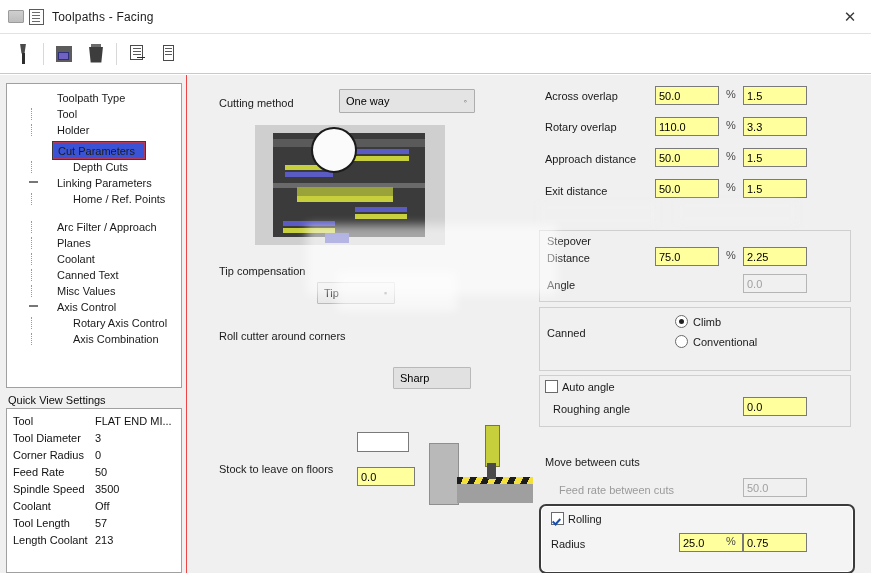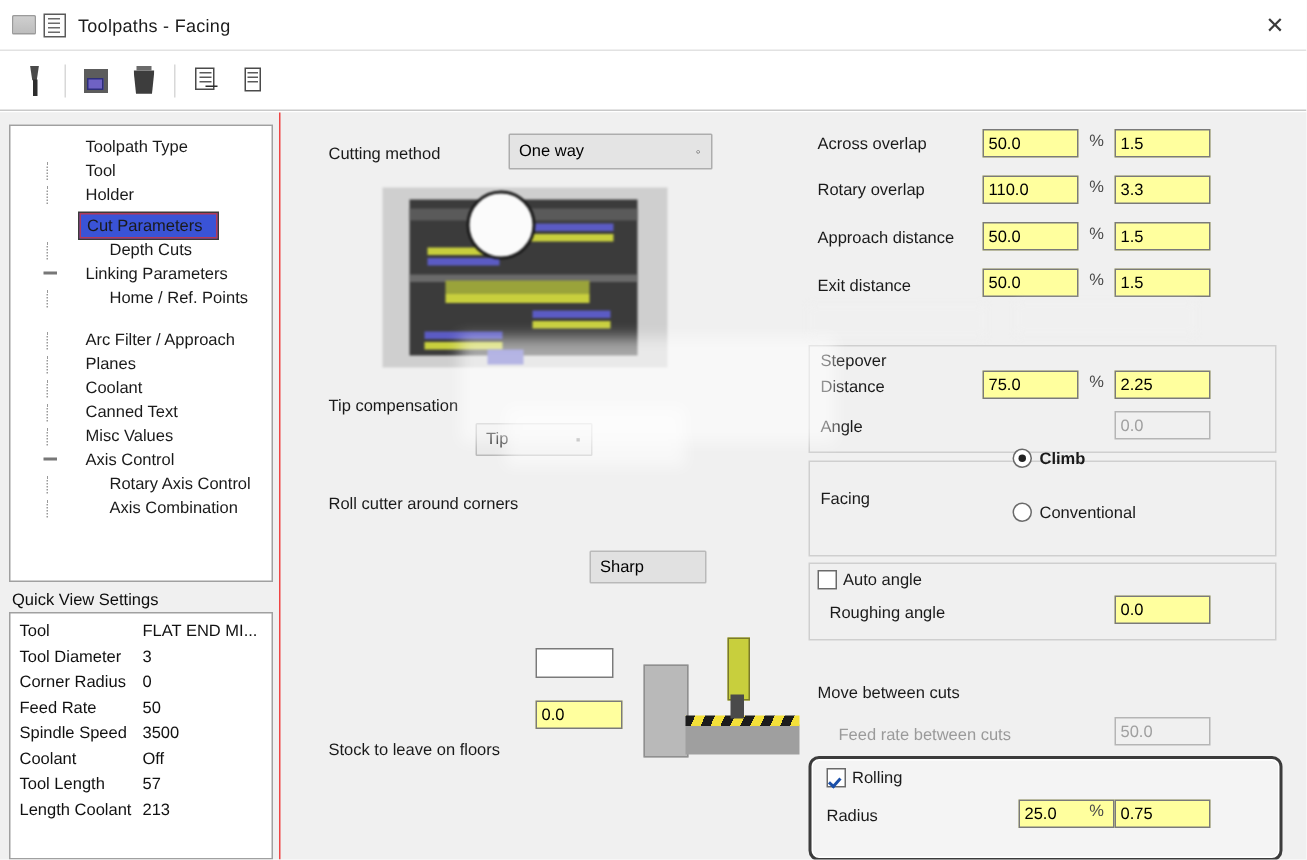--- a/index.html
+++ b/index.html
@@ -511,21 +511,21 @@
       <span class="arw">▪</span>
     </div>
 
     <div class="row" style="left:32px; top:255px;text-align:center;">
       <span class="lbl">Roll cutter around corners</span>
     </div>
     <div class="combo flat" style="left:206px; top:246px; width:78px; background:#e1e1e1;">
       <span>Sharp</span>
     </div>
 
-    <div class="row" style="left:32px; top:419px;">
+    <div class="row" style="left:32px; top:388px;">
       <span class="lbl">Stock to leave on floors</span>
     </div>
     <div class="txt" style="position:absolute; left:170px; top:357px; width:52px; height:20px; background:#ffffff;">
       <span></span>
     </div>
     <div class="txt yellow" style="position:absolute; left:170px; top:392px; width:58px;">
       <span>0.0</span>
     </div>
 
     <div class="illus" style="left:242px; top:350px; width:104px; height:85px;">
@@ -599,23 +599,23 @@
     </div>
     <div class="row" style="left:360px; top:204px;">
       <span class="lbl">Angle</span>
     </div>
     <div class="txt disabled" style="position:absolute; left:556px; top:199px; width:64px;">
       <span>0.0</span>
     </div>
 
     <div class="grp" style="left:352px; top:232px; width:310px; height:62px;"></div>
     <div class="row" style="left:360px; top:252px;">
-      <span class="lbl">Facing</span>
-    </div>
-    <div class="row" style="left:488px; top:224px;font-weight:bold;">
+      <span class="lbl">Canned</span>
+    </div>
+    <div class="row" style="left:488px; top:240px;">
       <span class="rd on"></span>
       <span class="lbl">Climb</span>
     </div>
     <div class="row" style="left:488px; top:260px;">
       <span class="rd"></span>
       <span class="lbl">Conventional</span>
     </div>
 
     <div class="grp" style="left:352px; top:300px; width:310px; height:50px;"></div>
     <div class="row" style="left:358px; top:305px;">

